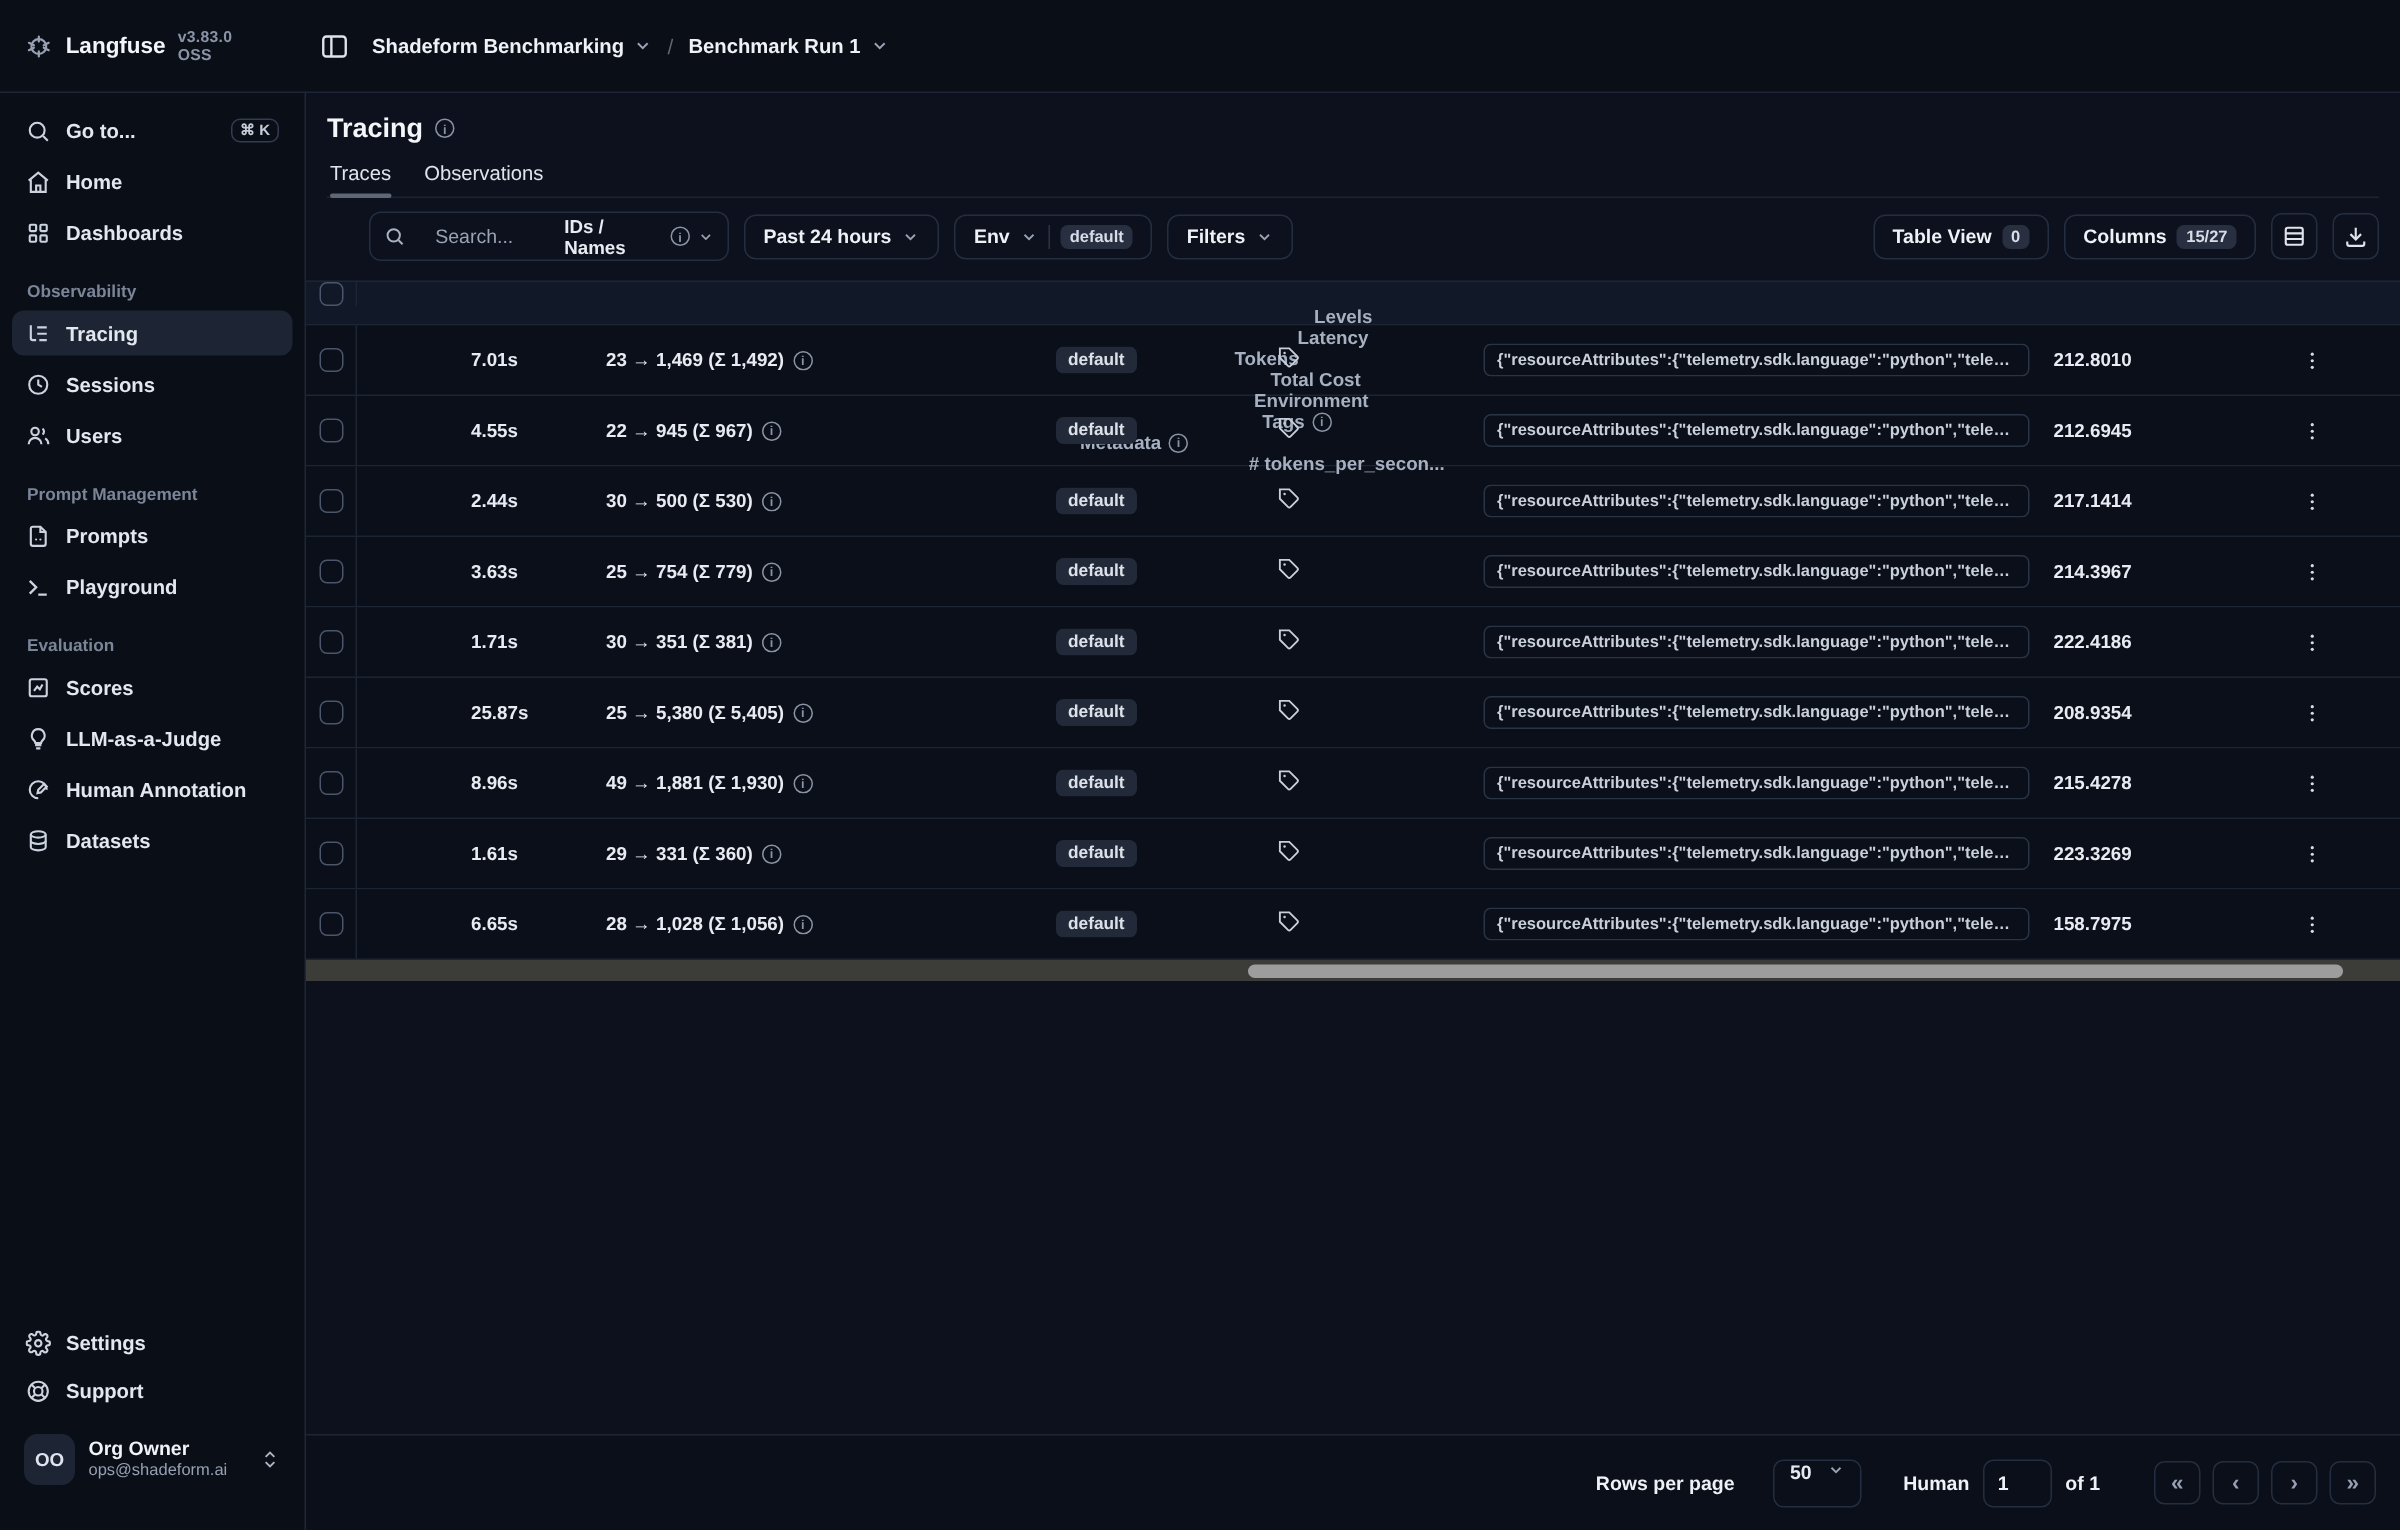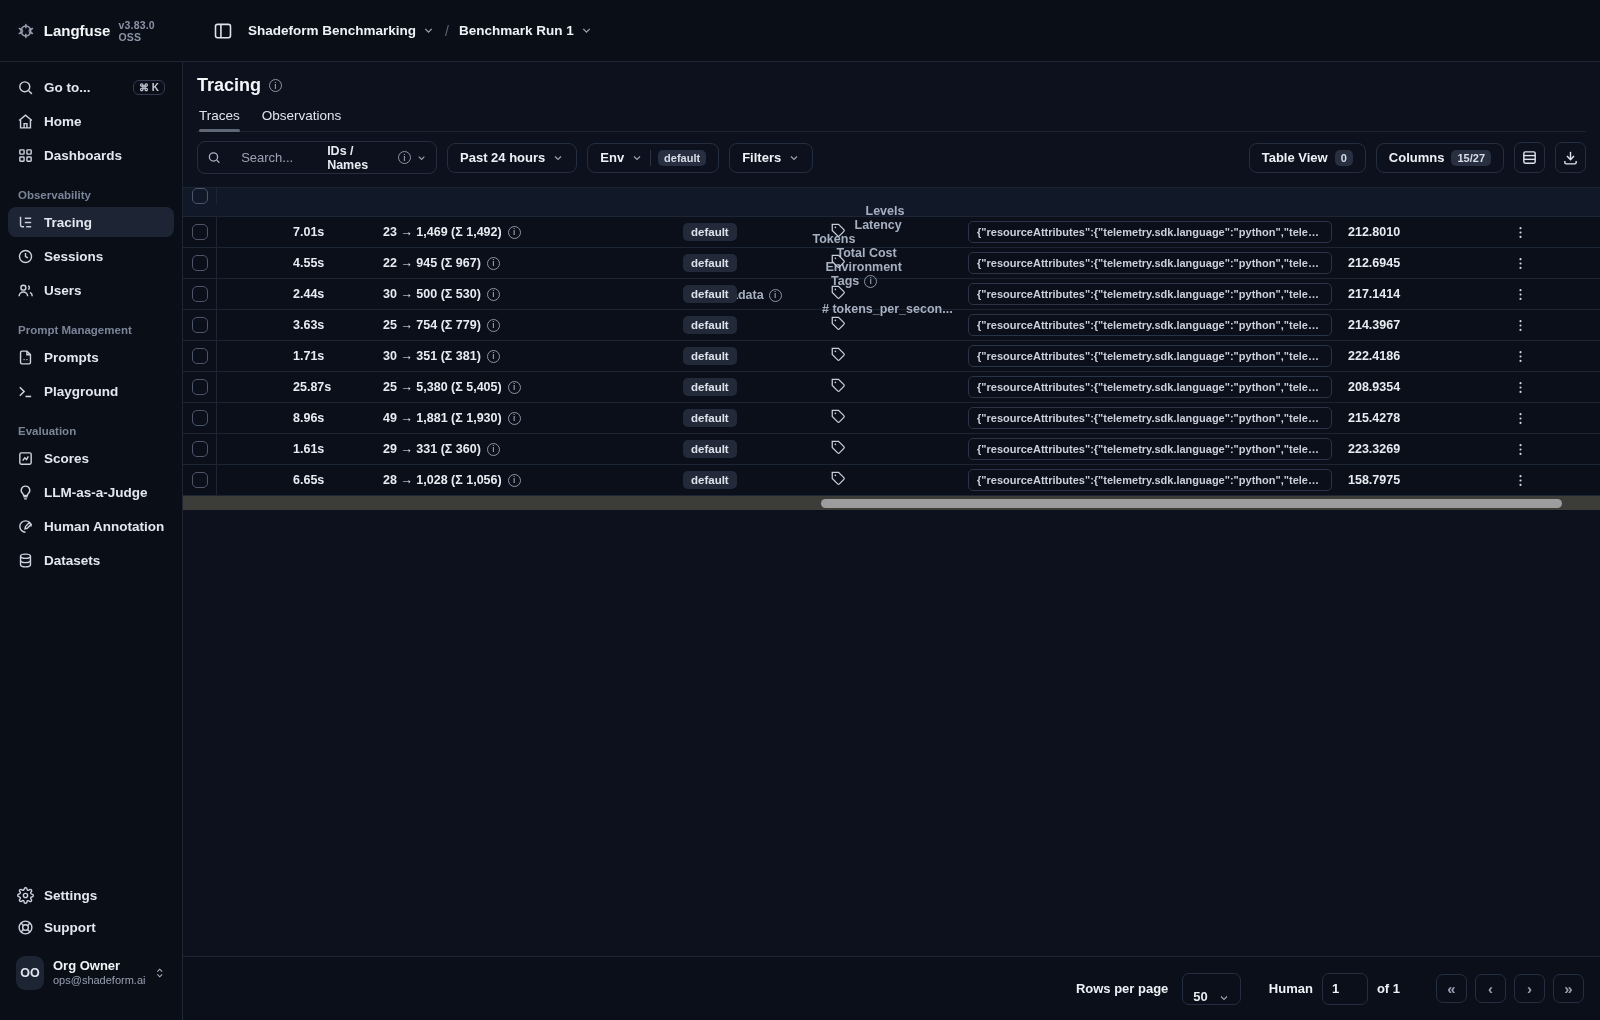--- a/index.html
+++ b/index.html
@@ -19,21 +19,21 @@
   .panel-toggle { width:30px; height:30px; display:flex; align-items:center; justify-content:center;
     border-radius:6px; color:#dfe4ec; cursor:pointer; }
   .crumb { display:flex; align-items:center; gap:6px; font-size:13.5px; font-weight:bold; color:#eef1f6; cursor:pointer; }
   .crumb-sep { color:#5d6678; font-size:14px; }
   .chev { color:#9aa3b4; }
 
   
   .shell { flex:1; display:flex; min-height:0; }
 
   
-  .sidebar { width:183px; flex:0 0 auto; background:#0a0e17; border-right:1px solid #1e2636;
+  .sidebar { width:204px; flex:0 0 auto; background:#0a0e17; border-right:1px solid #1e2636;
     display:flex; flex-direction:column; padding-top:8px; }
   .side-item { display:flex; align-items:center; gap:10px; height:30px; margin:2px 8px;
     padding:0 9px; border-radius:8px; font-size:13.5px; font-weight:600; color:#e3e8f0; cursor:pointer; }
   .side-item .ic { width:17px; height:17px; color:#ccd3df; flex:0 0 auto; display:flex; }
   .side-item.active { background:#1d2534; }
   .kbd { margin-left:auto; border:1px solid #323c52; border-radius:6px; padding:1px 5px;
     font-size:10px; font-weight:bold; color:#c6cdda; }
   .side-section { font-size:11.5px; font-weight:600; color:#7b8598; margin:17px 18px 4px; }
   .side-footer { margin-top:auto; padding-bottom:20px; }
   .user-row { display:flex; align-items:center; gap:9px; margin:10px 10px 6px; padding:4px 6px; border-radius:8px; cursor:pointer; }
@@ -53,38 +53,38 @@
     color:#8b94a6; font-size:8.5px; font-weight:bold; display:inline-flex; align-items:center;
     justify-content:center; flex:0 0 auto; }
   .info-ico::before { content:"i"; }
   .tabs { display:flex; gap:22px; margin-top:12px; border-bottom:1px solid #1b2433; padding:0 2px; }
   .tab { font-size:13.5px; font-weight:normal; color:#dfe4ec; padding:0 0 8px; cursor:pointer; position:relative; }
   .tab.active::after { content:""; position:absolute; left:0; right:0; bottom:-1px; height:3px;
     background:#5e6戴775; background:#5e6775; border-radius:2px; }
 
   .toolbar { display:flex; align-items:center; gap:10px; padding:9px 14px 4px; }
   .searchbox { display:flex; align-items:center; gap:20px; width:240px; height:33px;
-    border:1px solid #242e41; border-radius:8px; padding:0 9px; background:#0c111d; }
+    border:1px solid #242e41; border-radius:8px; padding:0 9px; background:#0c111d;margin-left:28px; }
   .searchbox input { background:transparent; border:0; outline:0; color:#e5e9f0; width:66px;
     font-size:13px; font-family:"Liberation Sans",sans-serif; }
   .searchbox input::placeholder { color:#9aa3b5; }
   .search-mode { display:flex; align-items:center; gap:5px; margin-left:auto;
     font-size:12.5px; font-weight:bold; color:#e8ecf2; cursor:pointer; }
   .btn { display:flex; align-items:center; gap:7px; height:30px; padding:0 12px;
     border:1px solid #242e41; border-radius:8px; background:#0c111d; color:#eef1f6;
     font-size:13px; font-weight:bold; cursor:pointer; white-space:nowrap; }
   .pill { background:#272f40; border-radius:5px; padding:2px 6px; font-size:11px; font-weight:bold; color:#d8dde7; }
   .env-sep { width:1px; height:16px; background:#2a3447; }
   .toolbar-right { margin-left:auto; display:flex; align-items:center; gap:10px; }
   .icon-btn { width:31px; height:31px; display:flex; align-items:center; justify-content:center;
     border:1px solid #242e41; border-radius:7px; color:#dfe4ec; cursor:pointer; background:#0c111d; }
 
   
   .table-wrap { margin-top:9px; }
-  .trow { display:flex; align-items:center; height:31px; border-bottom:1px solid #1c2534; background:#0a0f19; }
+  .trow { display:flex; align-items:center; height:47px; border-bottom:1px solid #1c2534; background:#0a0f19; }
   .thead { background:#111827; border-top:1px solid #1c2534; height:30px;flex-direction:column; }
   .thead .cell { font-size:12.5px; font-weight:600; color:#a7b0c1; display:flex; align-items:center; gap:5px; }
   .cell { padding:0 8px; overflow:hidden; white-space:nowrap; font-size:12.5px; }
   .col-cb   { width:34px; flex:0 0 auto; align-self:stretch; display:flex; align-items:center;
               justify-content:center; border-right:1px solid #1c2534; padding:0; }
   .col-lvl  { width:68px;  flex:0 0 auto; }
   .col-lat  { width:90px;  flex:0 0 auto; }
   .col-tok  { width:174px; flex:0 0 auto; display:flex; align-items:center; gap:6px; }
   .col-cost { width:126px; flex:0 0 auto; }
   .col-env  { width:148px; flex:0 0 auto; }
@@ -106,22 +106,22 @@
   .hscroll { height:14px; background:#3c3c39; position:relative; }
   .hscroll-thumb { position:absolute; top:2.5px; height:9px; left:45%; width:52.3%;
     background:#9d9d9d; border-radius:6px; cursor:grab; }
 
   .filler { flex:1; }
 
   
   .footer { height:64px; flex:0 0 auto; border-top:1px solid #1e2636; display:flex;
     align-items:center; justify-content:flex-end; gap:14px; padding:0 16px; background:#0a0f19; }
   .foot-label { font-size:13px; font-weight:bold; color:#eef1f6; }
-  .select { display:flex; align-items:flex-end; gap:10px; height:32px; padding:0 10px;
-    border:1px solid #242e41; border-radius:7px; font-size:13px; font-weight:bold; cursor:pointer; }
+  .select { display:flex; align-items:flex-start; gap:10px; height:32px; padding:0 10px;
+    border:1px solid #242e41; border-radius:7px; font-size:13px; font-weight:bold; cursor:pointer;margin-left:12px; }
   .page-group { display:flex; align-items:center; gap:9px; margin-left:14px; }
   .page-input { width:46px; height:32px; border:1px solid #242e41; border-radius:7px;
     background:transparent; color:#eef1f6; font-size:13px; font-weight:bold; padding:0 9px;
     font-family:"Liberation Sans",sans-serif; outline:none; }
   .nav-group { display:flex; gap:8px; margin-left:22px; }
   .nav-btn { width:31px; height:29px; border:1px solid #242e41; border-radius:7px;
     display:flex; align-items:center; justify-content:center; color:#97a0b2; font-size:15px;
     font-weight:bold; cursor:pointer; line-height:1; }
 </style>
 </head>

